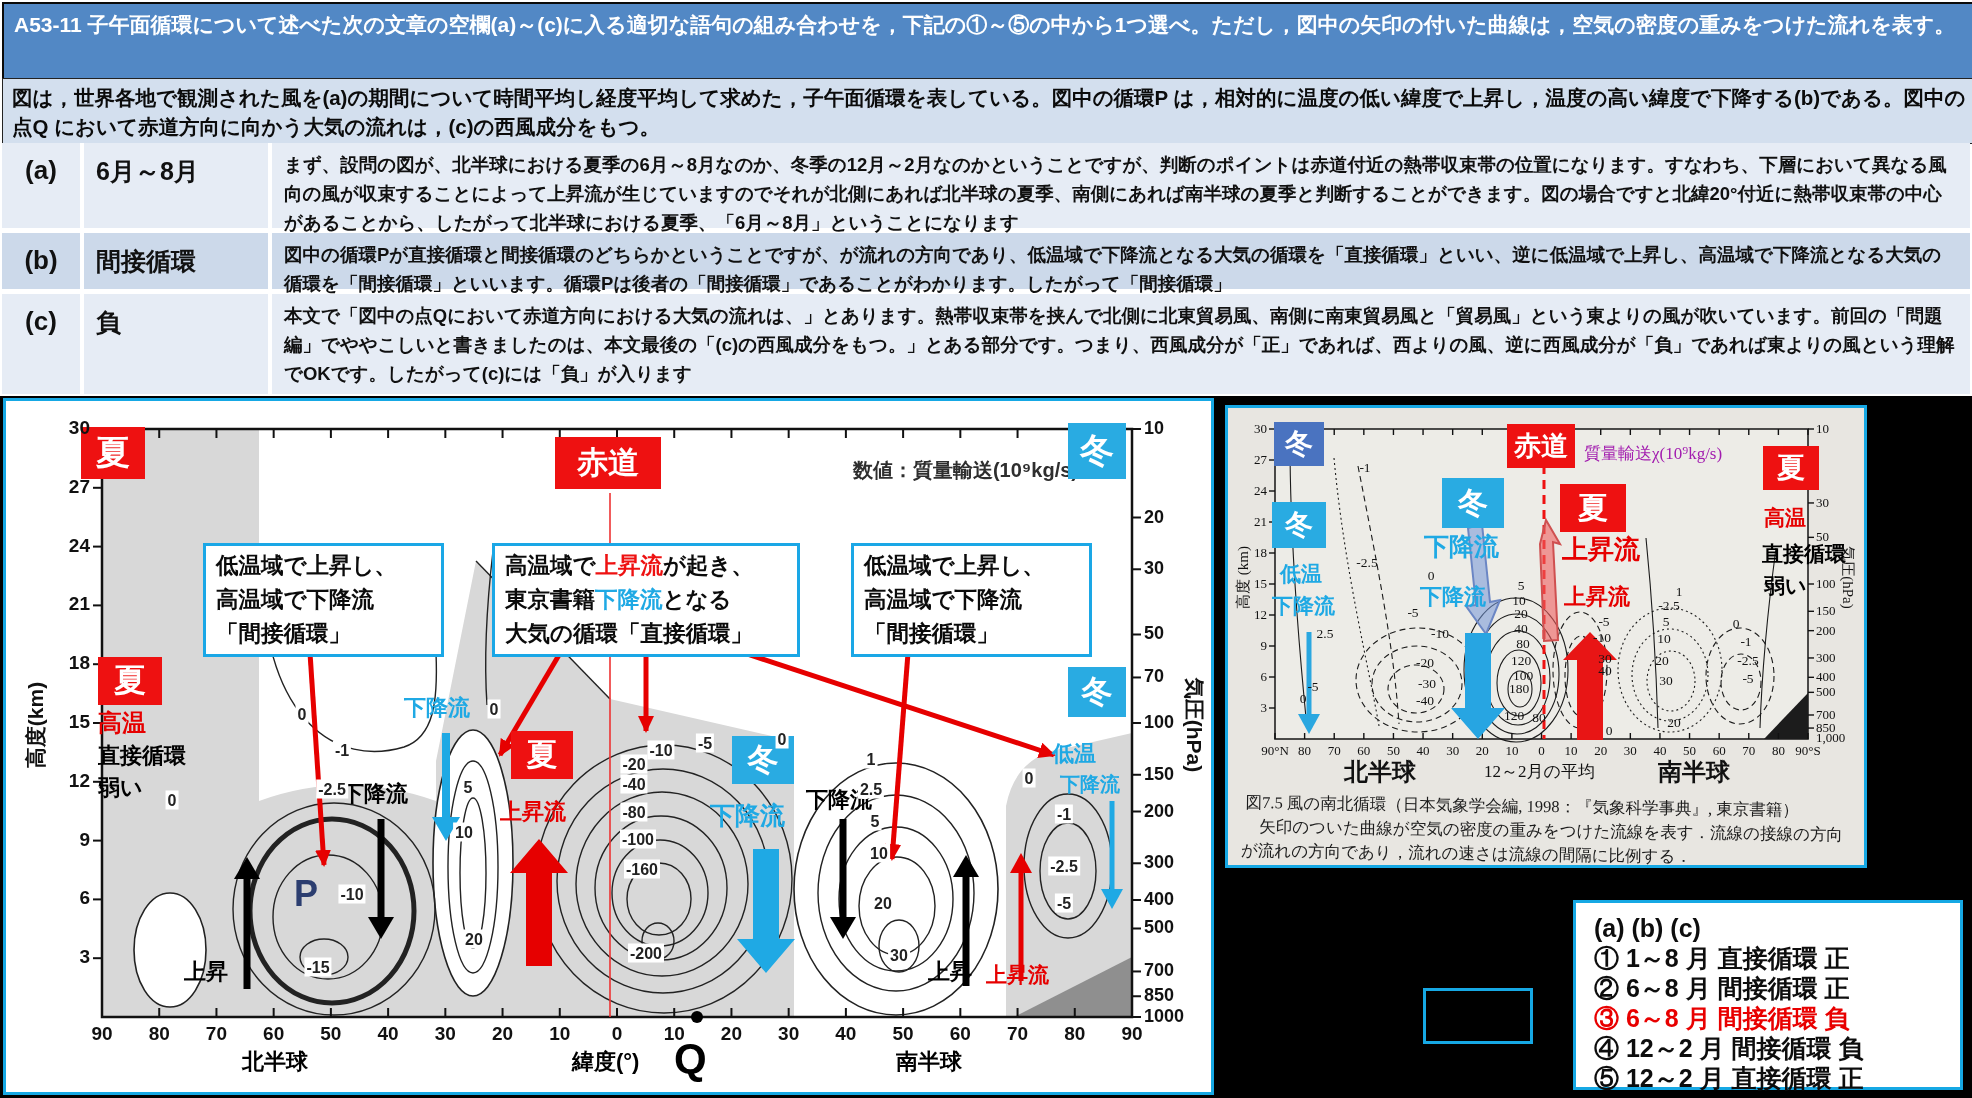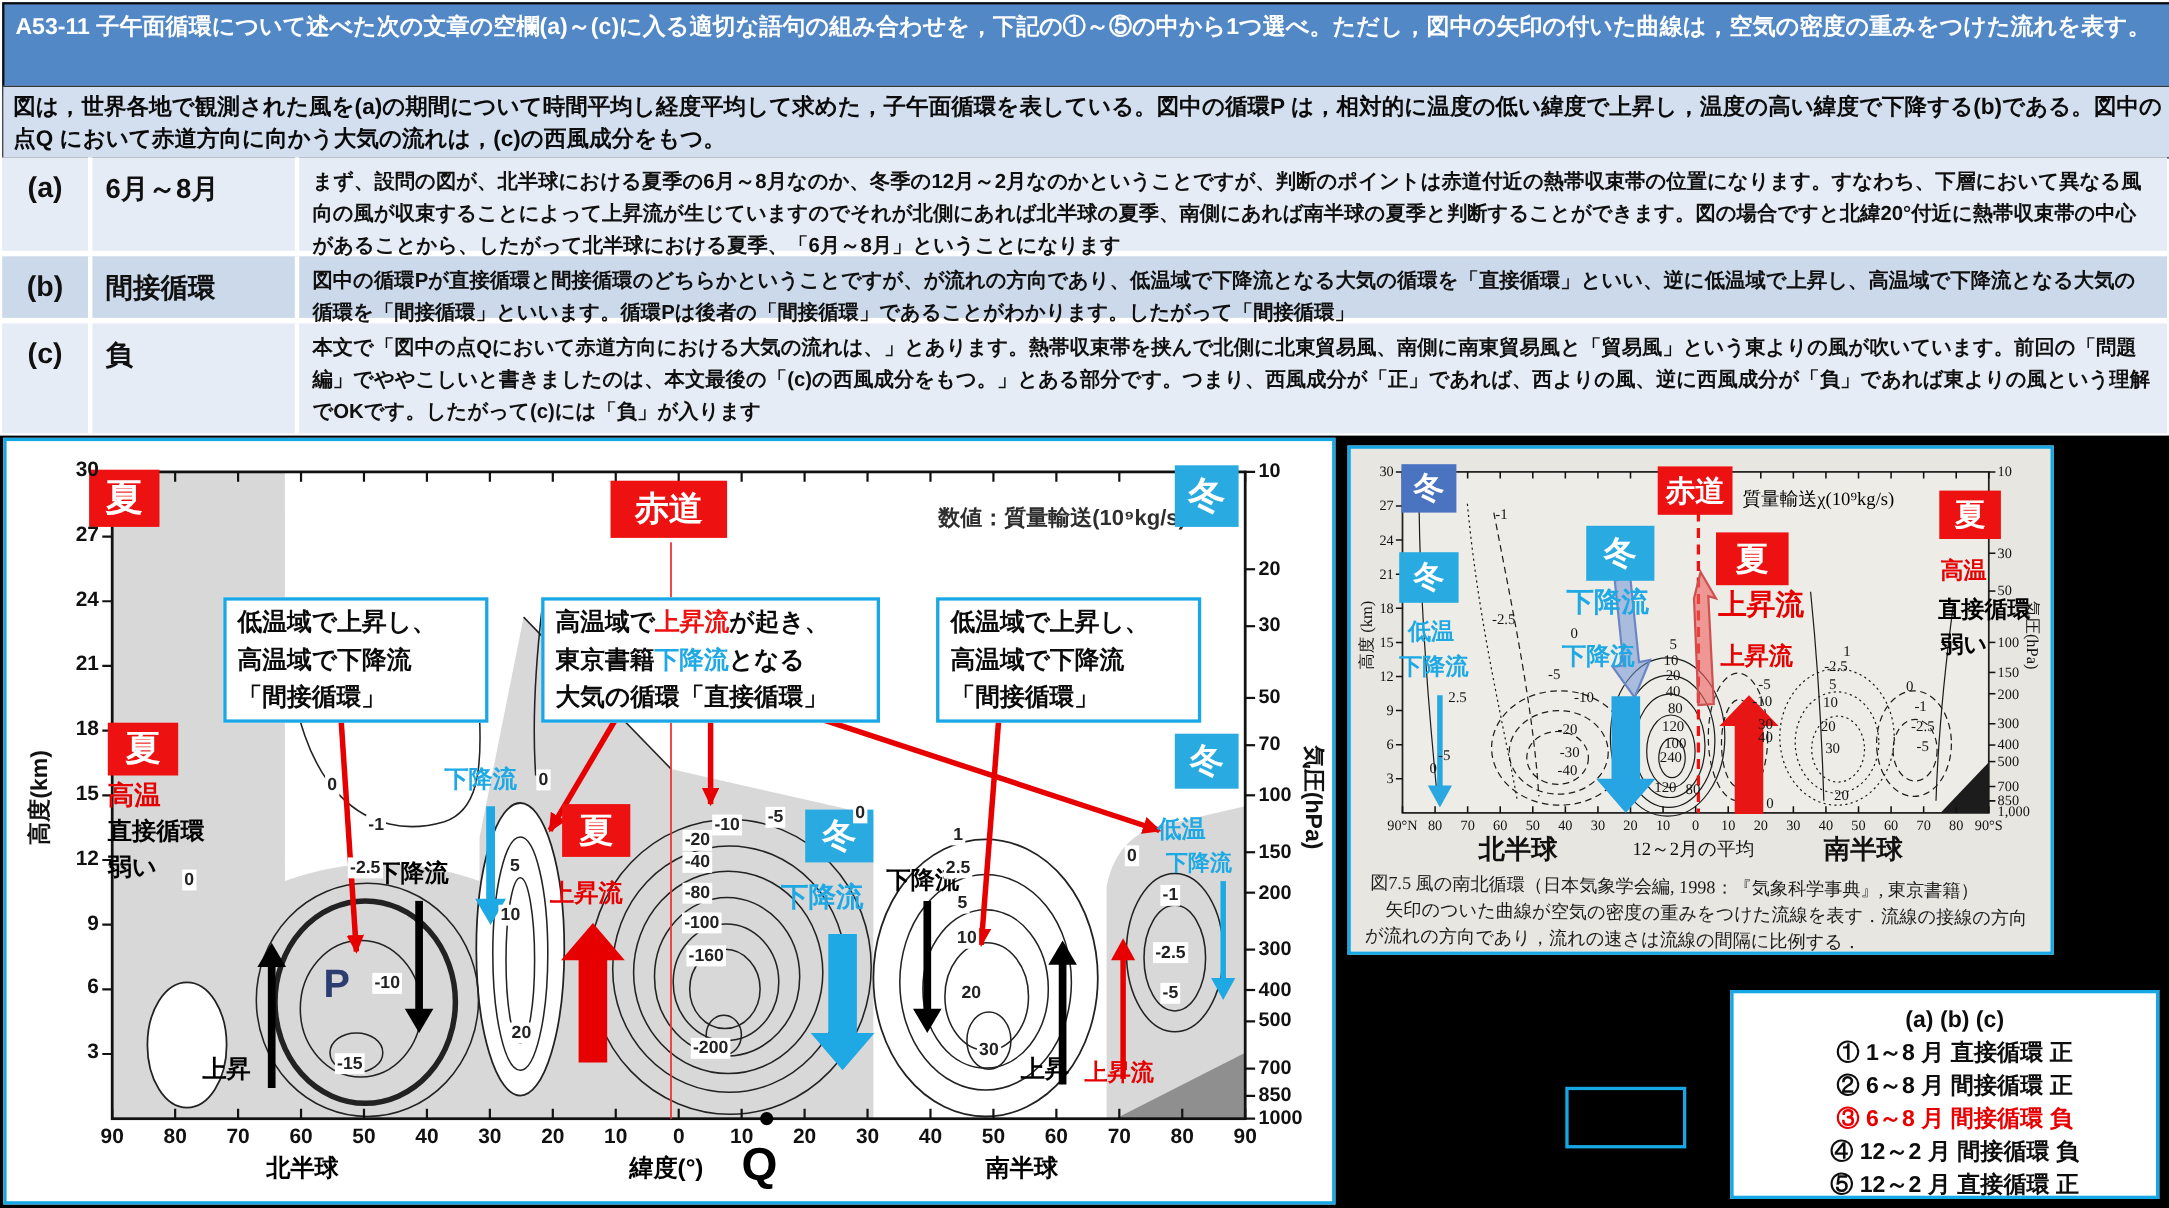--- a/index.html
+++ b/index.html
@@ -53,21 +53,21 @@
   .rfnum{position:absolute;transform:translate(-50%,-50%);color:#141414;font-family:"Liberation Serif",serif;
          font-size:13.5px;white-space:nowrap;}
   .lf-xtick{position:absolute;transform:translate(-50%,0);font-size:19px;font-weight:bold;color:#111;}
   .lf-ytick{position:absolute;width:46px;text-align:right;font-size:19px;font-weight:bold;color:#111;}
   .lf-ptick{position:absolute;font-size:18px;font-weight:bold;color:#111;}
   .rf-xtick{position:absolute;transform:translate(-50%,0);font-size:13px;font-family:"Liberation Serif",serif;color:#111;}
   .rf-ytick{position:absolute;width:30px;text-align:right;font-size:13px;font-family:"Liberation Serif",serif;color:#111;}
   .rf-ptick{position:absolute;font-size:13px;font-family:"Liberation Serif",serif;color:#111;}
   .vlab{position:absolute;text-align:center;font-weight:bold;color:#111;font-size:21px;white-space:nowrap;}
 
-  .opt-line{font-size:21px;font-weight:bold;color:#0d0d0d;line-height:30px;white-space:nowrap;text-align:center;}
+  .opt-line{font-size:25px;font-weight:bold;color:#0d0d0d;line-height:30px;white-space:nowrap;}
   .opt-red{color:#e80000;}
 
   .cap{position:absolute;font-family:"Liberation Serif",serif;color:#1c1c1c;font-size:16.5px;white-space:nowrap;}
 </style>
 </head>
 <body>
 
 <div id="top-area" class="abs">
   <div id="header" class="abs">
     <span>A53-11 子午面循環について述べた次の文章の空欄(a)～(c)に入る適切な語句の組み合わせを，下記の①～⑤の中から1つ選べ。ただし，図中の矢印の付いた曲線は，空気の密度の重みをつけた流れを表す。</span>
@@ -491,21 +491,21 @@
   <div class="abs fc" style="left:52px;top:152px;font-size:21px;"><span>低温</span></div>
   <div class="abs fc" style="left:44px;top:184px;font-size:21px;"><span>下降流</span></div>
   <div class="abs sbox cyanb" style="left:214px;top:70px;width:62px;height:50px;font-size:30px;">
       <span>冬</span>
     </div>
   <div class="abs fc-big" style="left:196px;top:122px;"><span>下降流</span></div>
   <div class="abs fc" style="left:192px;top:174px;"><span>下降流</span></div>
   <div class="abs sbox red" style="left:279px;top:16px;width:68px;height:44px;font-size:27px;">
       <span>赤道</span>
     </div>
-  <div class="abs" style="left:356px;top:34px;width:196px;font-family:'Liberation Serif',serif;font-size:17px;color:#000000;"><span>質量輸送χ(10⁹kg/s)</span></div>
+  <div class="abs" style="left:356px;top:34px;width:196px;font-family:'Liberation Serif',serif;font-size:17px;color:#a21caf;"><span>質量輸送χ(10⁹kg/s)</span></div>
   <div class="abs sbox red" style="left:332px;top:76px;width:66px;height:48px;font-size:30px;">
       <span>夏</span>
     </div>
   <div class="abs fr" style="left:334px;top:124px;font-size:26px;"><span>上昇流</span></div>
   <div class="abs fr" style="left:336px;top:174px;"><span>上昇流</span></div>
   <div class="abs sbox red" style="left:535px;top:38px;width:56px;height:44px;font-size:28px;">
       <span>夏</span>
     </div>
   <div class="abs fr" style="left:536px;top:96px;font-size:21px;"><span>高温</span></div>
   <div class="abs fk" style="left:534px;top:132px;font-size:21px;"><span>直接循環</span></div>
@@ -535,21 +535,21 @@
       <div class="rfnum" style="left: 197px; top: 255px;">-20</div>
       <div class="rfnum" style="left: 199px; top: 276px;">-30</div>
       <div class="rfnum" style="left: 197px; top: 293px;">-40</div>
       <div class="rfnum" style="left: 293px; top: 178px;">5</div>
       <div class="rfnum" style="left: 291px; top: 193px;">10</div>
       <div class="rfnum" style="left: 293px; top: 206px;">20</div>
       <div class="rfnum" style="left: 293px; top: 221px;">40</div>
       <div class="rfnum" style="left: 295px; top: 236px;">80</div>
       <div class="rfnum" style="left: 293px; top: 253px;">120</div>
       <div class="rfnum" style="left: 295px; top: 268px;">100</div>
-      <div class="rfnum" style="left: 291px; top: 281px;">240</div>
+      <div class="rfnum" style="left: 291px; top: 281px;">180</div>
       <div class="rfnum" style="left: 286px; top: 308px;">120</div>
       <div class="rfnum" style="left: 311px; top: 310px;">80</div>
       <div class="rfnum" style="left: 376px; top: 214px;">-5</div>
       <div class="rfnum" style="left: 374px; top: 230px;">-10</div>
       <div class="rfnum" style="left: 377px; top: 251px;">30</div>
       <div class="rfnum" style="left: 377px; top: 263px;">40</div>
       <div class="rfnum" style="left: 381px; top: 323px;">0</div>
       <div class="rfnum" style="left: 451px; top: 184px;">1</div>
       <div class="rfnum" style="left: 441px; top: 198px;">-2.5</div>
       <div class="rfnum" style="left: 438px; top: 214px;">5</div>

